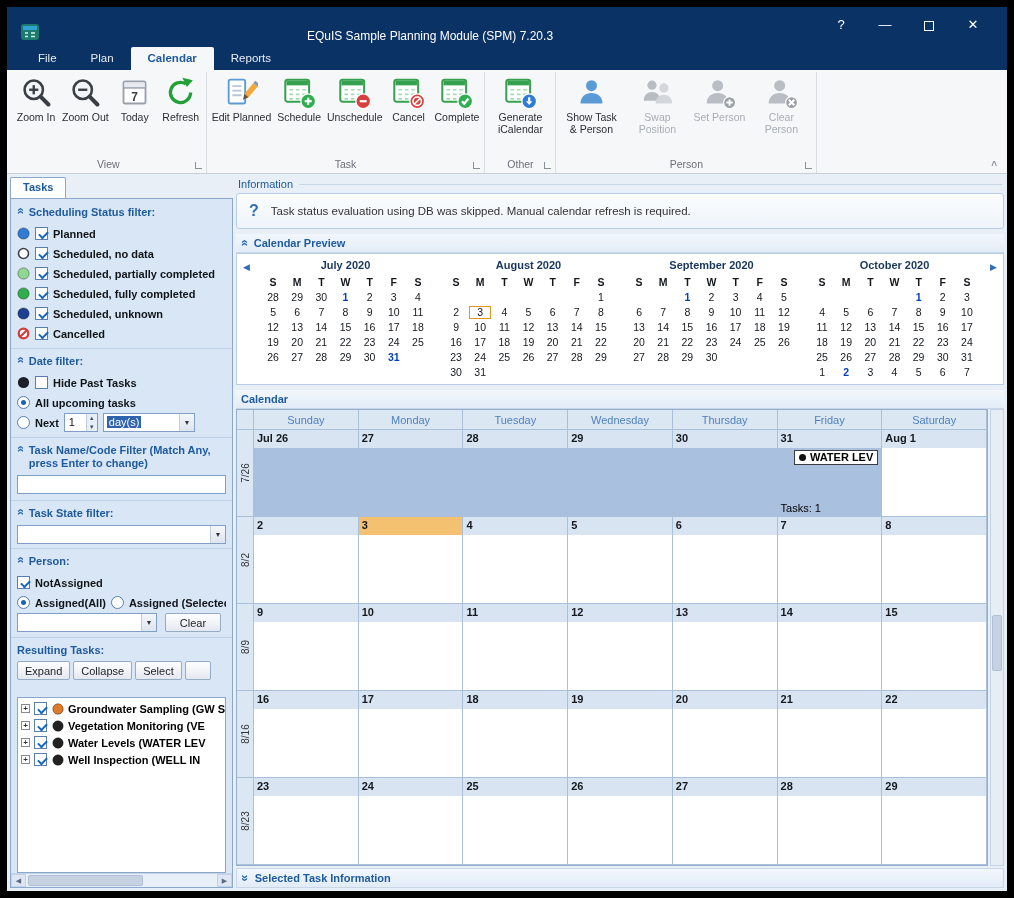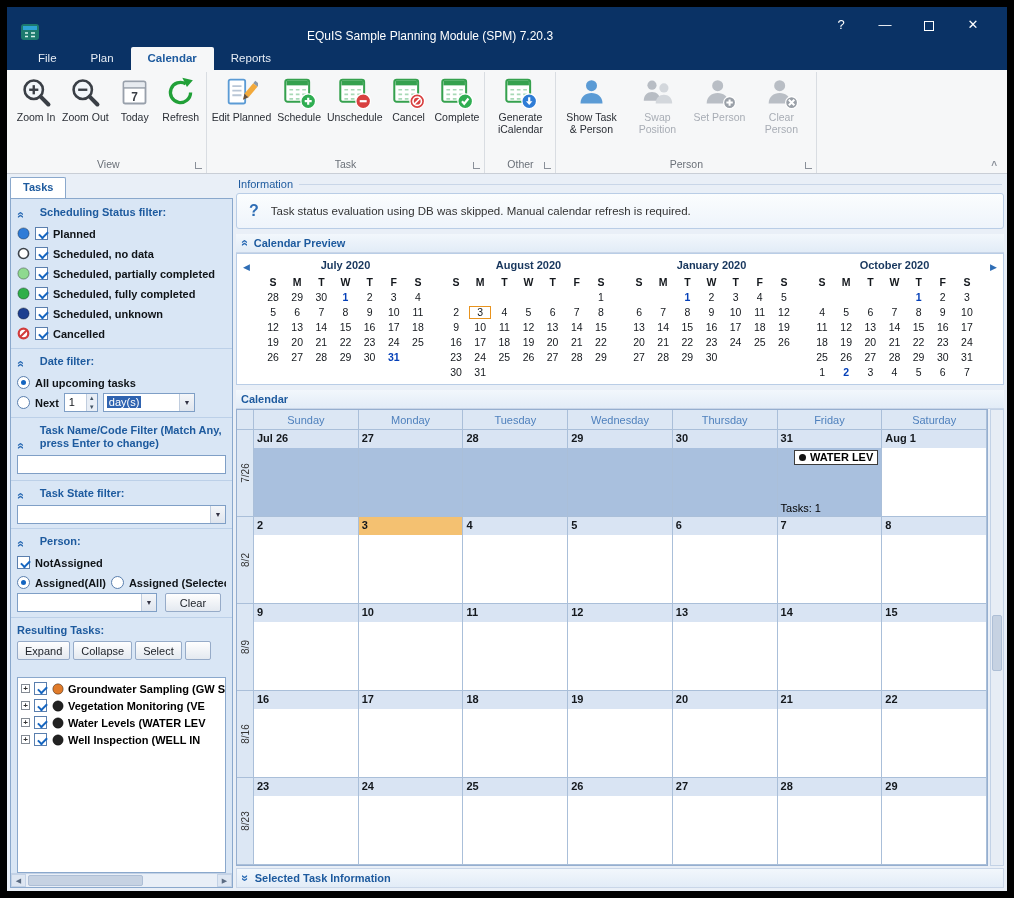--- a/index.html
+++ b/index.html
@@ -34,21 +34,21 @@
   .ribbon-collapse{position:absolute;right:10px;bottom:2px;color:#8a9099;font-size:10px;font-weight:bold}
 
   
   .content{flex:1;display:flex;padding:3px;gap:3px;background:#e9eff7;min-height:0}
 
   
   .sidebar{width:223px;display:flex;flex-direction:column;min-height:0;flex:none}
   .side-tabstrip{height:21px;display:flex;flex:none}
   .side-tab{background:#fff;border:1px solid #8aa8cc;border-bottom:none;color:#1d5a9e;font-size:11px;font-weight:bold;padding:3px 12px 0;border-radius:2px 2px 0 0}
   .side-panel{flex:1;border:1px solid #8aa8cc;background:#d9e6f5;padding:4px 6px 0;display:flex;flex-direction:column;min-height:0;overflow:hidden}
-  .sec-head{display:flex;align-items:flex-end;gap:16px;color:#1d5a9e;font-weight:bold;font-size:11px;margin:3px 0 4px;line-height:1.25}
+  .sec-head{display:flex;align-items:flex-start;gap:5px;color:#1d5a9e;font-weight:bold;font-size:11px;margin:3px 0 4px;line-height:1.25}
   .chev{display:inline-block;color:#2e6db5;font-size:12px;font-weight:bold;line-height:10px;flex:none}
   .chev.up{transform:rotate(-90deg)}
   .chev.down{transform:rotate(90deg)}
   .sec-sep{border-top:1px solid #bcd0e8;margin:4px -6px 3px;flex:none}
   .frow{display:flex;align-items:center;gap:5px;height:20px;font-size:11px;font-weight:bold;color:#101418;white-space:nowrap;overflow:hidden;flex:none}
   .markerwrap{width:13px;height:13px;flex:none;display:flex;align-items:center;justify-content:center}
   .cb{width:13px;height:13px;border:1px solid #5a7fae;background:#fff;position:relative;flex:none}
   .cb.checked::after{content:"";position:absolute;left:2.5px;top:2.5px;width:7px;height:4px;border-left:2px solid #1565c0;border-bottom:2px solid #1565c0;transform:rotate(-45deg)}
   .rb{width:13px;height:13px;border:1px solid #5a7fae;background:#fff;border-radius:50%;position:relative;flex:none}
   .rb.checked::after{content:"";position:absolute;left:3px;top:3px;width:5px;height:5px;border-radius:50%;background:#1565c0}
@@ -380,20 +380,29 @@
               </span>
               <span class="cb checked"></span>
               <span>Cancelled</span>
             </div>
           </div>
 
         <div class="sec-sep"></div>
         <div class="sec-head">
           <span class="chev up">»</span>
           <span>Date filter:</span>
+        </div>
+        <div class="frow">
+          <span class="markerwrap">
+              <svg width="13" height="13">
+                <circle cx="6.5" cy="6.5" r="5.6" fill="#1b1f27"></circle>
+              </svg>
+            </span>
+          <span class="cb"></span>
+          <span>Hide Past Tasks</span>
         </div>
         <div class="frow">
           <span class="rb checked"></span>
           <span>All upcoming tasks</span>
         </div>
         <div class="frow">
           <span class="rb"></span>
           <span>Next</span>
           <span class="spin">
             <span class="val">1</span>
@@ -623,21 +632,21 @@
                 <div class="mini-cell">30</div>
                 <div class="mini-cell">31</div>
                 <div class="mini-cell"></div>
                 <div class="mini-cell"></div>
                 <div class="mini-cell"></div>
                 <div class="mini-cell"></div>
                 <div class="mini-cell"></div>
               </div>
             </div>
             <div class="mini">
-              <div class="mini-title">January 2020</div>
+              <div class="mini-title">September 2020</div>
               <div class="mini-grid">
                 <div class="mini-cell dow">S</div>
                 <div class="mini-cell dow">M</div>
                 <div class="mini-cell dow">T</div>
                 <div class="mini-cell dow">W</div>
                 <div class="mini-cell dow">T</div>
                 <div class="mini-cell dow">F</div>
                 <div class="mini-cell dow">S</div>
                 <div class="mini-cell"></div>
                 <div class="mini-cell"></div>

